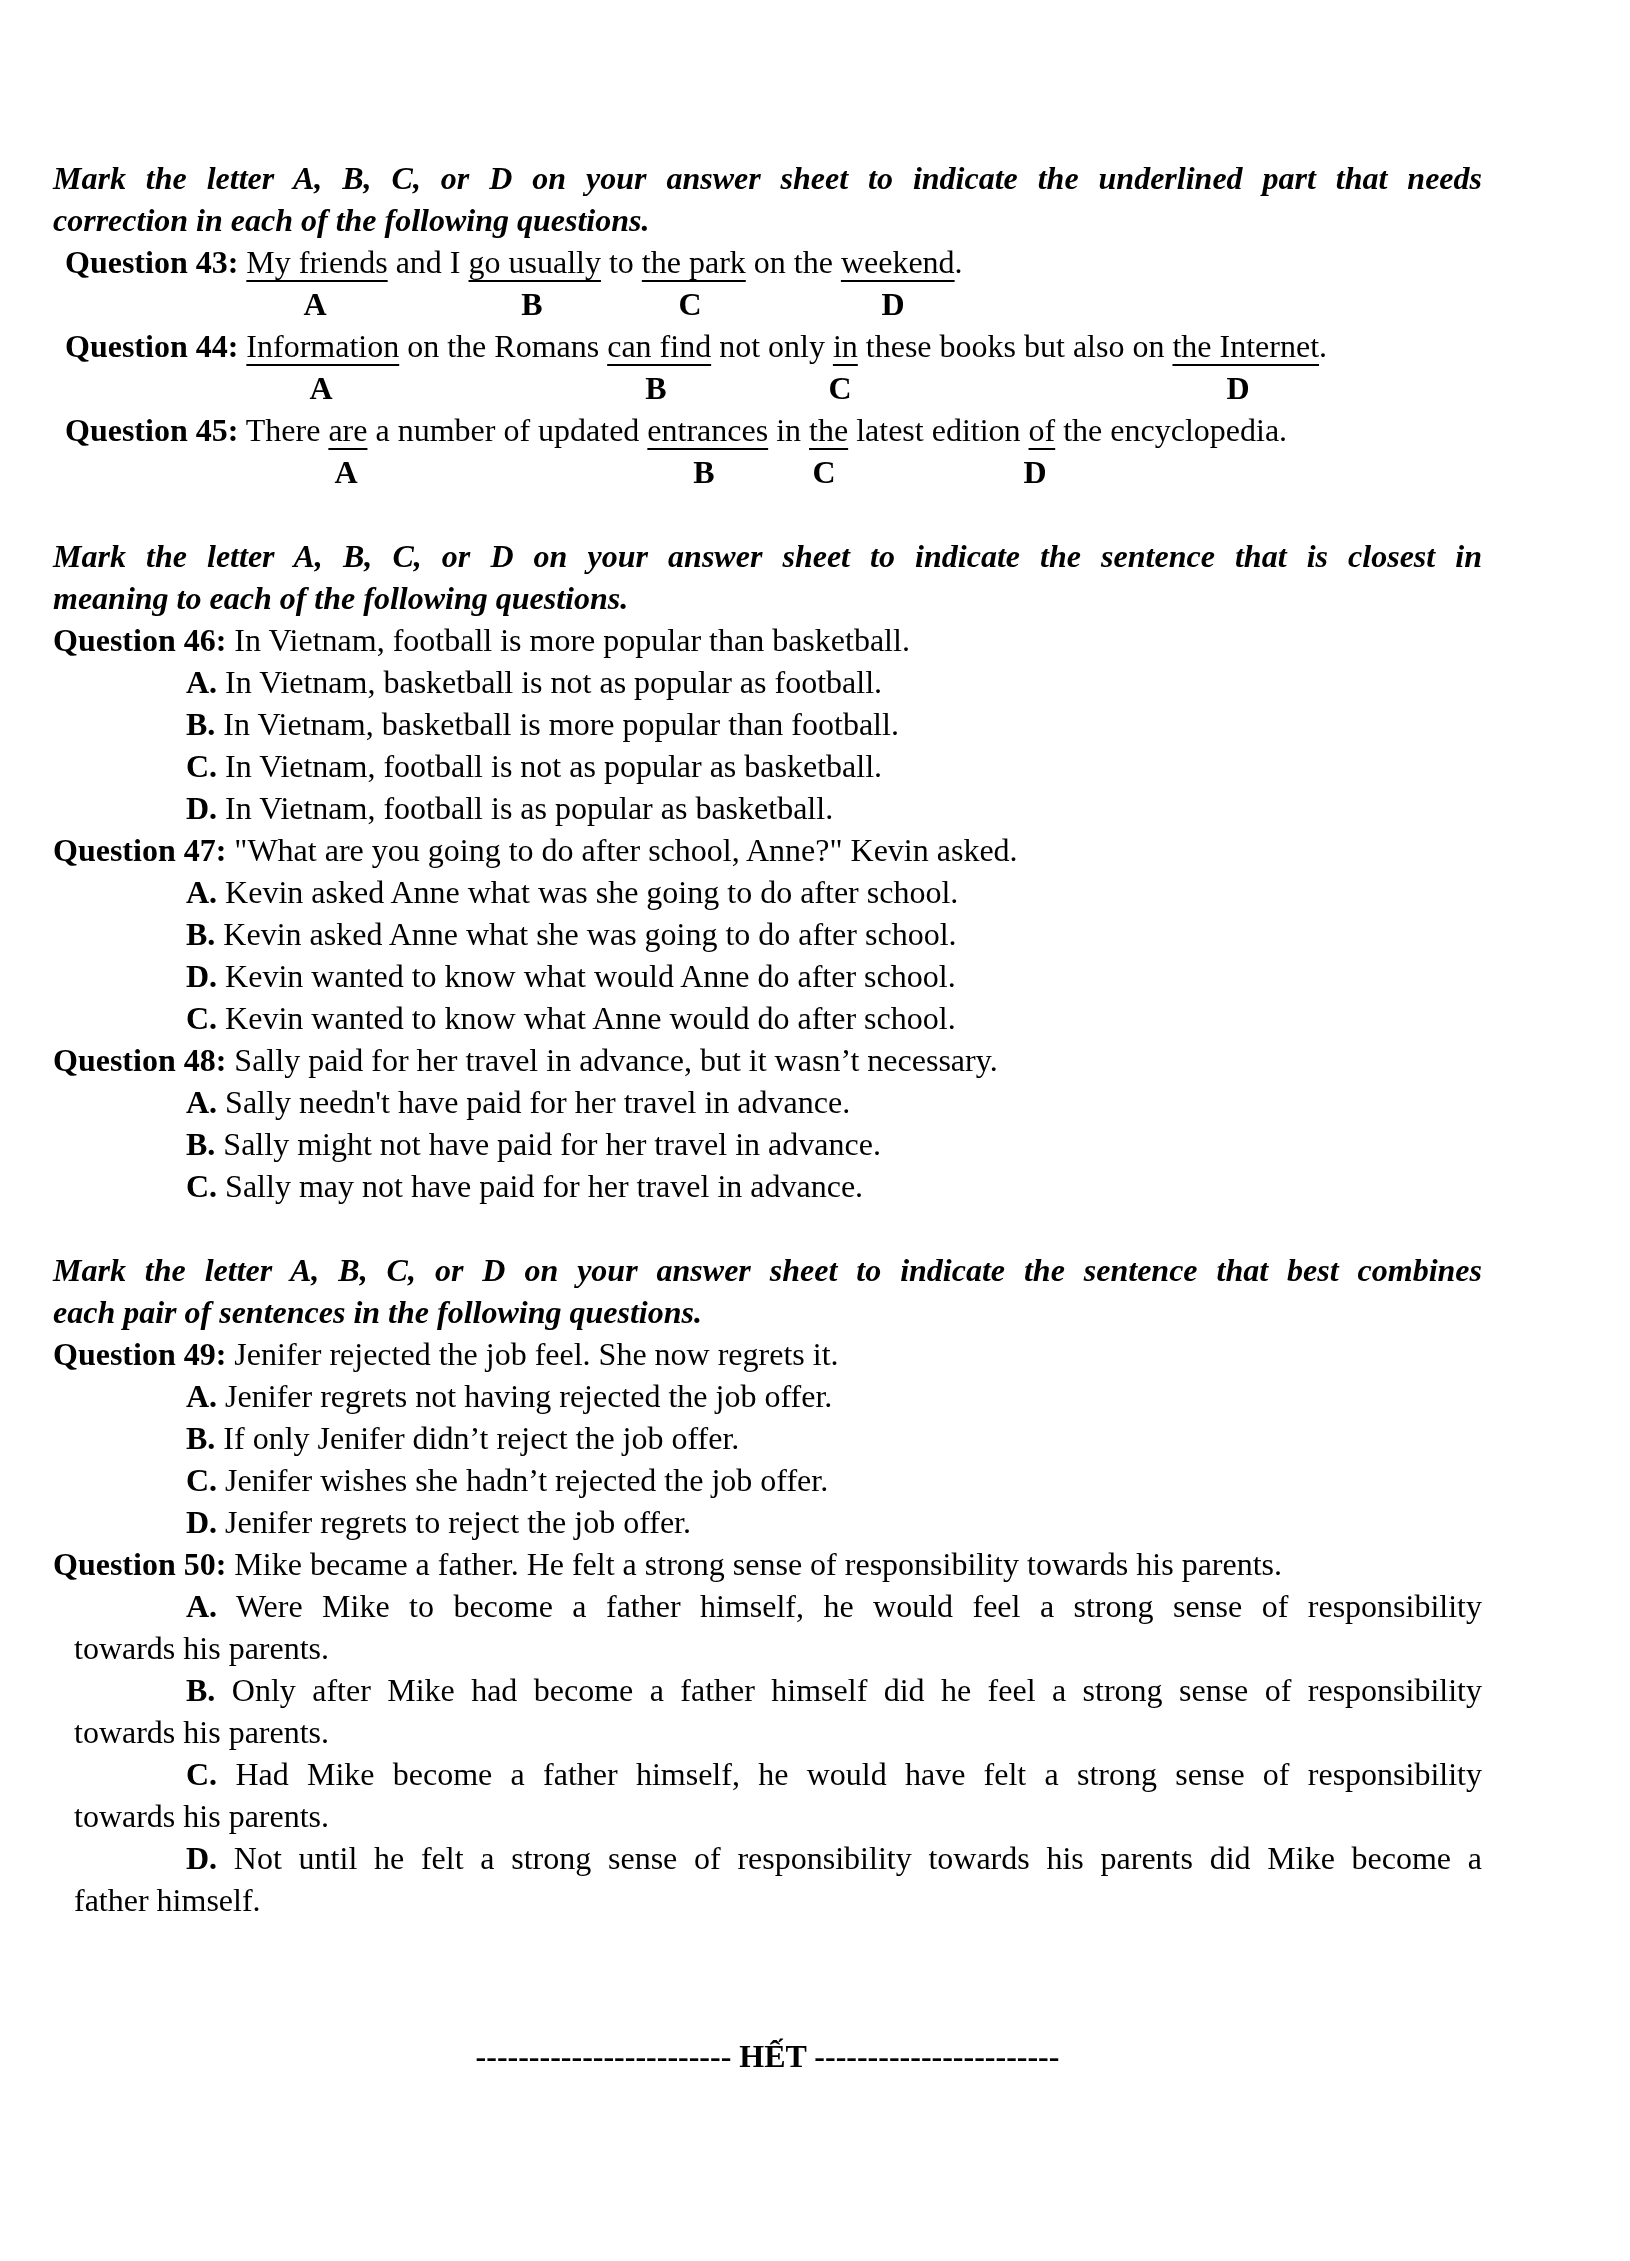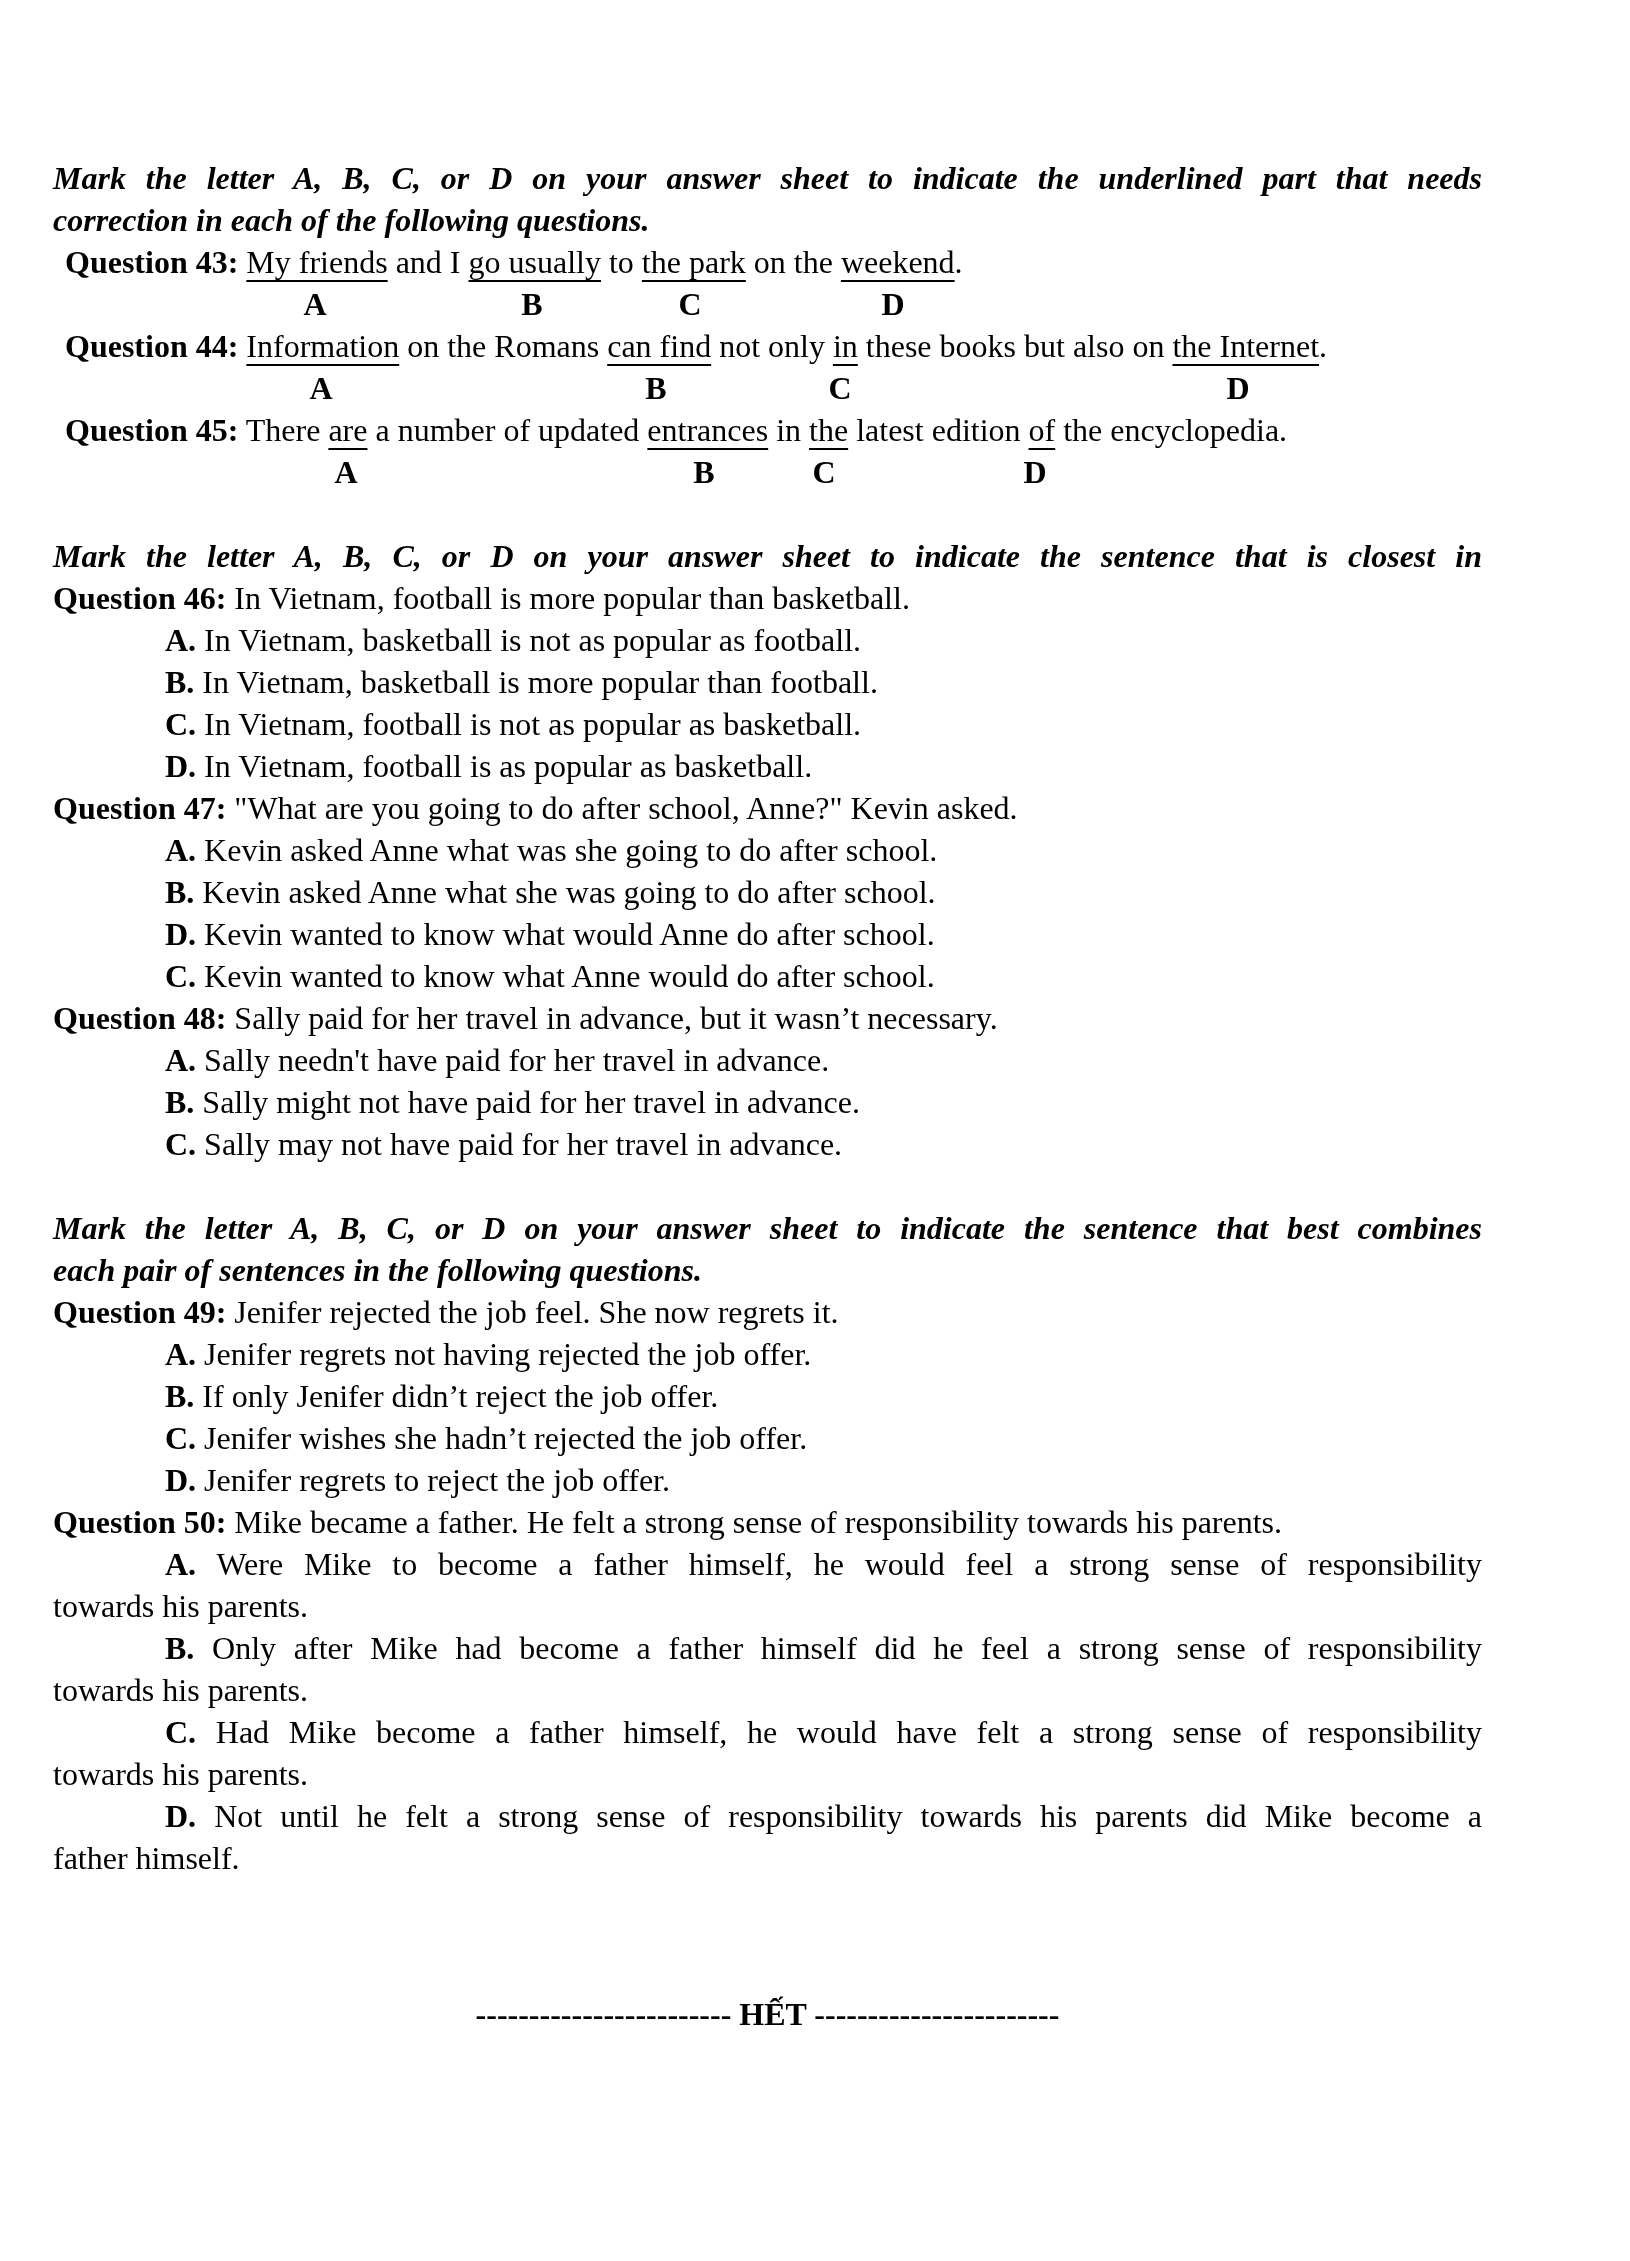--- a/index.html
+++ b/index.html
@@ -14,21 +14,21 @@
   p{margin:0;}
   section.gap{margin-top:42px;}
   .heading{font-weight:bold;font-style:italic;}
   .hline{display:block;}
   .hline1{text-align:justify;text-align-last:justify;}
   .uq{position:relative;margin-left:12px;}
   .stem{white-space:nowrap;}
   .useg{text-decoration:underline;text-decoration-thickness:2.4px;text-underline-offset:6.5px;}
   .letter-row{position:relative;height:42px;}
   .letter-row b{position:absolute;top:0;transform:translateX(-50%);}
-  .opt{text-indent:112px;text-align:justify;}
+  .opt{text-indent:112px;text-align:justify;margin-left:21px;}
   .optline{display:block;}
   .optline1{text-indent:112px;text-align:justify;text-align-last:justify;}
   .optline2{text-indent:0;text-align:left;text-align-last:auto;}
   .footer{margin-top:114px;text-align:center;font-weight:bold;white-space:nowrap;}
 </style>
 </head>
 <body>
 
 <div class="page">
 
@@ -65,20 +65,21 @@
           <b style="left: 639px;">B</b>
           <b style="left: 759px;">C</b>
           <b style="left: 970px;">D</b>
         </div>
     </div>
   </section>
 
   <section class="gap">
     <p class="heading">
       <span class="hline hline1">Mark the letter A, B, C, or D on your answer sheet to indicate the sentence that is closest in</span>
+      <span class="hline">meaning to each of the following questions.</span>
     </p>
 
     <div>
       <p class="stem"><b>Question 46:</b> <span>In Vietnam, football is more popular than basketball.</span></p>
       <p class="opt"><b>A.</b> <span>In Vietnam, basketball is not as popular as football.</span></p>
       <p class="opt"><b>B.</b> <span>In Vietnam, basketball is more popular than football.</span></p>
       <p class="opt"><b>C.</b> <span>In Vietnam, football is not as popular as basketball.</span></p>
       <p class="opt"><b>D.</b> <span>In Vietnam, football is as popular as basketball.</span></p>
     </div>
 

